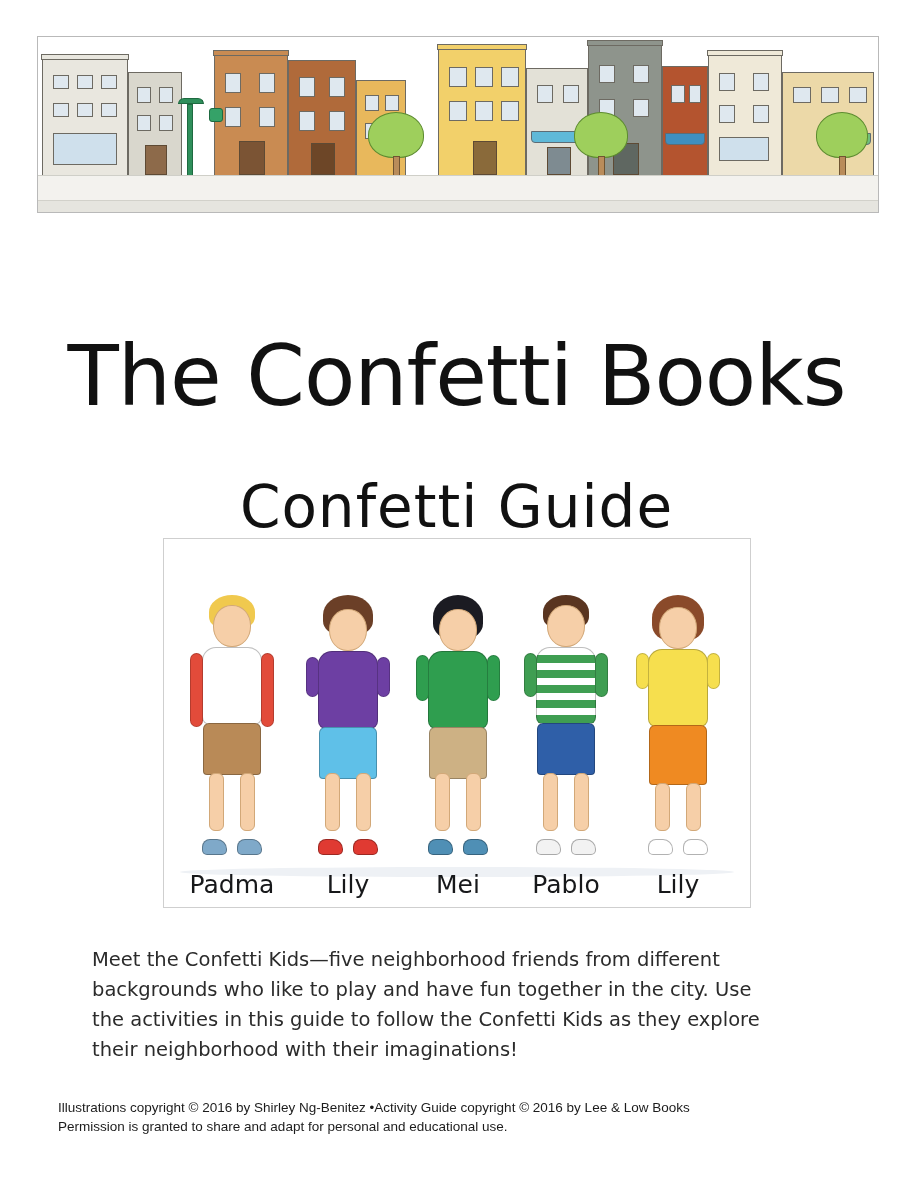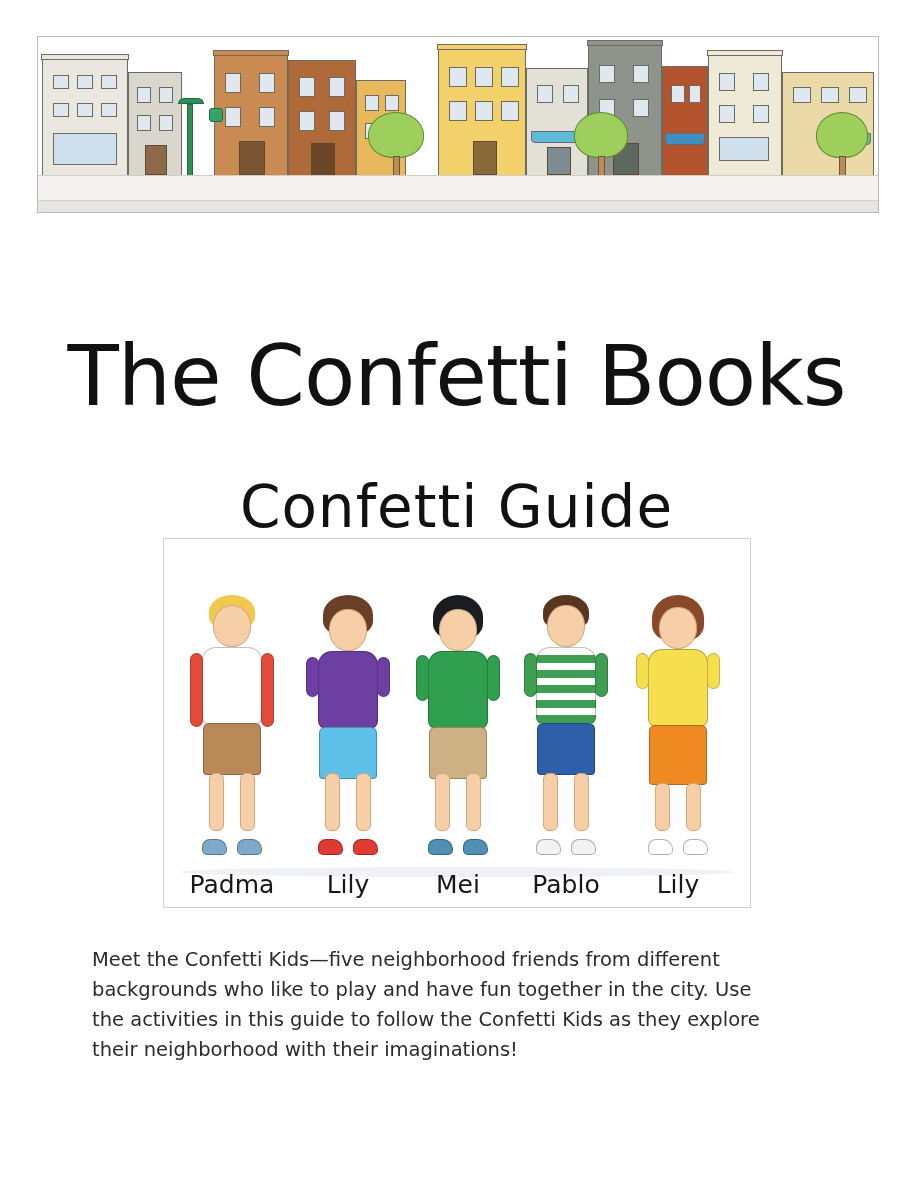--- a/index.html
+++ b/index.html
@@ -489,13 +489,15 @@
       <div class="shoe-l" style="background:#ffffff;"></div>
       <div class="shoe-r" style="background:#ffffff;"></div>
     </div>
     <div class="name">Lily</div>
   </div>
 </div>
 
 <p class="blurb">Meet the Confetti Kids—five neighborhood friends from different backgrounds who like to play and have fun together in the city. Use the activities in this guide to follow the Confetti Kids as they explore their neighborhood with their imaginations!</p>
 
 <div class="footer">
+  <span>Illustrations copyright © 2016 by Shirley Ng-Benitez •Activity Guide copyright © 2016 by Lee &amp; Low Books</span>
+  <span class="line2">Permission is granted to share and adapt for personal and educational use.</span>
 </div>
 
 </body></html>

